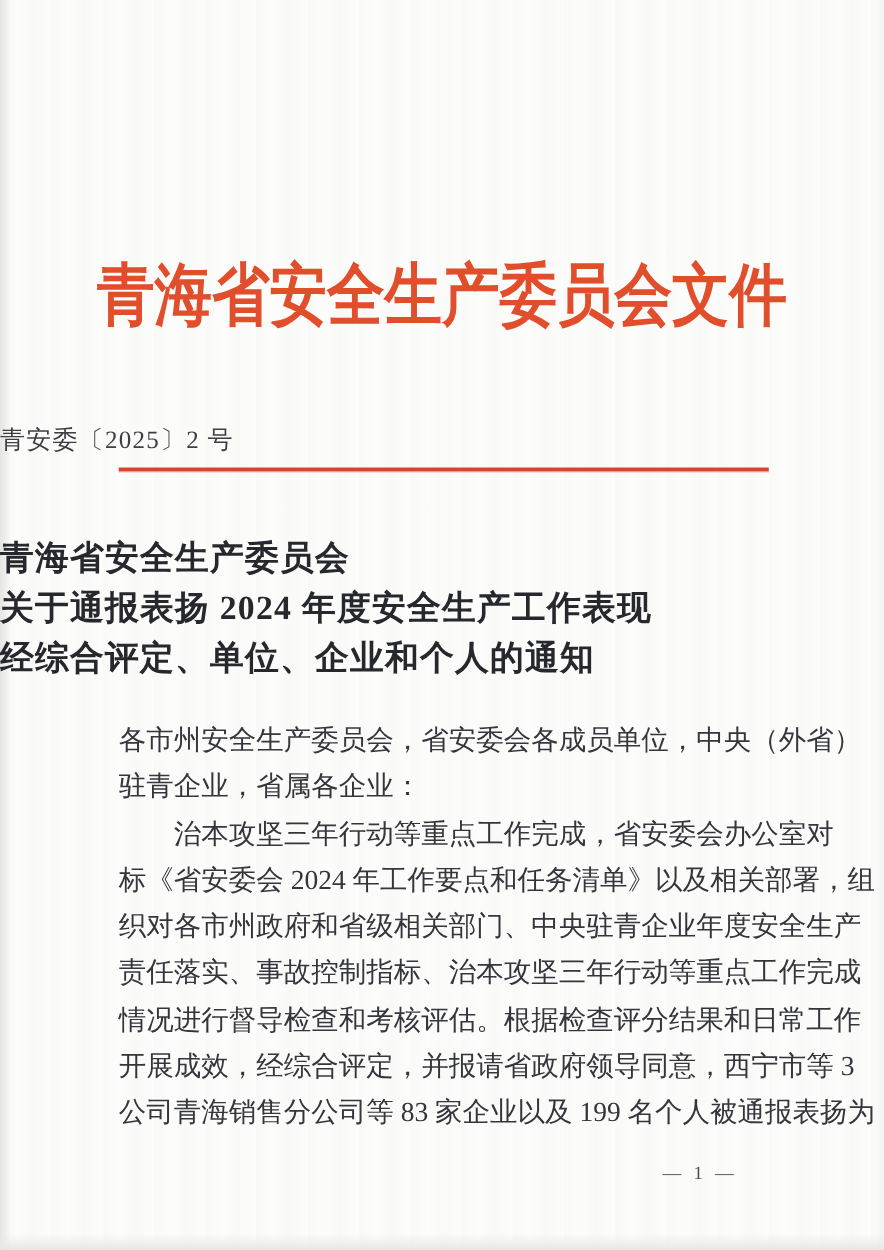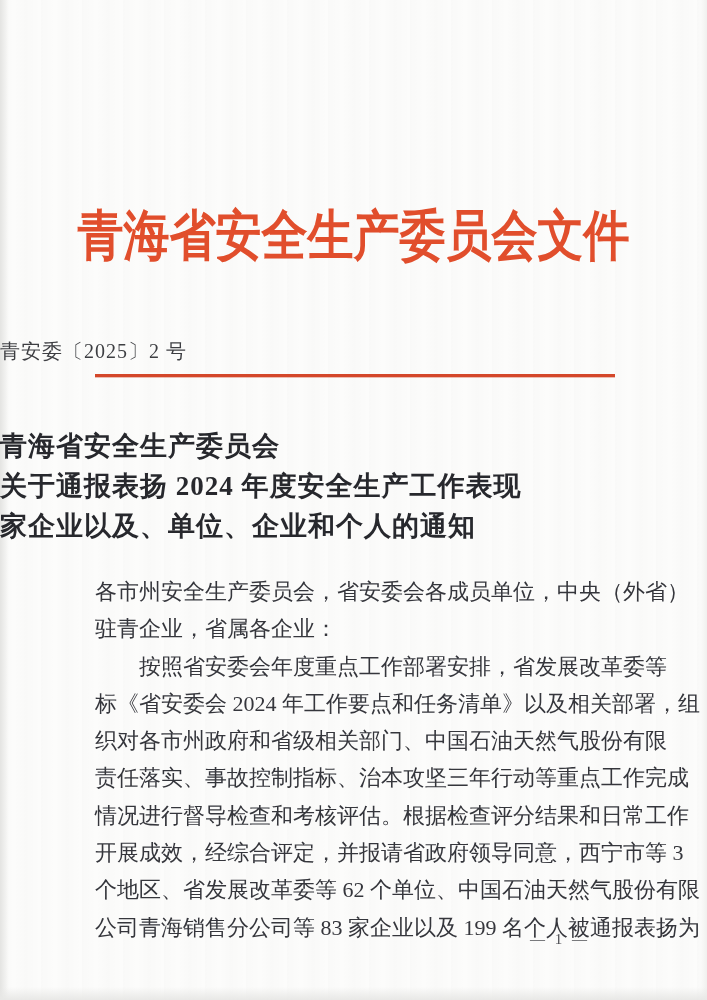--- a/index.html
+++ b/index.html
@@ -131,29 +131,28 @@
 
 <div class="red-header">青海省安全生产委员会文件</div>
 
 <div class="doc-number">青安委〔2025〕2 号</div>
 
 <div class="red-rule"></div>
 
 <div class="title-block">
   <div>青海省安全生产委员会</div>
   <div>关于通报表扬 2024 年度安全生产工作表现</div>
-  <div>家企业以及、单位、企业和个人的通知</div>
+  <div>经综合评定、单位、企业和个人的通知</div>
 </div>
 
 <div class="body-text">
   <div class="body-line">各市州安全生产委员会，省安委会各成员单位，中央（外省）</div>
   <div class="body-line no-justify">驻青企业，省属各企业：</div>
-  <div class="body-line indent">按照省安委会年度重点工作部署安排，省发展改革委等</div>
+  <div class="body-line indent">治本攻坚三年行动等重点工作完成，省安委会办公室对</div>
   <div class="body-line">标《省安委会 2024 年工作要点和任务清单》以及相关部署，组</div>
-  <div class="body-line">织对各市州政府和省级相关部门、中国石油天然气股份有限</div>
+  <div class="body-line">织对各市州政府和省级相关部门、中央驻青企业年度安全生产</div>
   <div class="body-line">责任落实、事故控制指标、治本攻坚三年行动等重点工作完成</div>
   <div class="body-line">情况进行督导检查和考核评估。根据检查评分结果和日常工作</div>
   <div class="body-line">开展成效，经综合评定，并报请省政府领导同意，西宁市等 3</div>
-  <div class="body-line">个地区、省发展改革委等 62 个单位、中国石油天然气股份有限</div>
   <div class="body-line">公司青海销售分公司等 83 家企业以及 199 名个人被通报表扬为</div>
 </div>
 
 <div class="page-number">— 1 —</div>
 
 </body></html>

